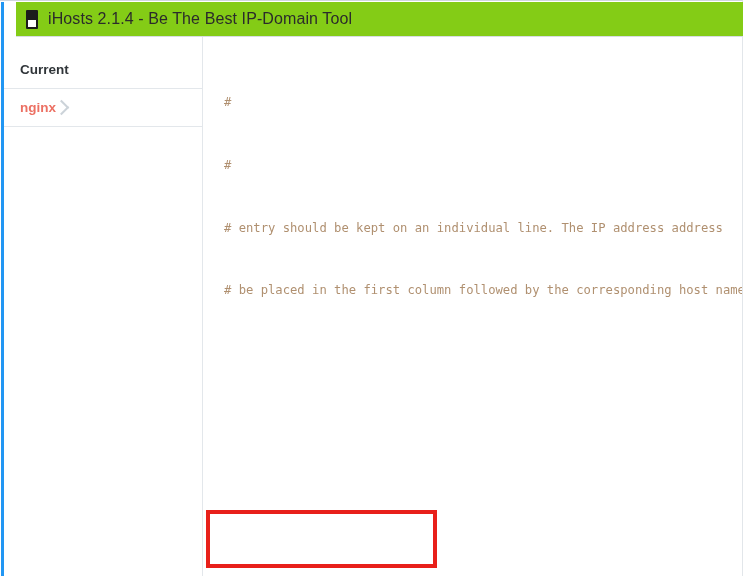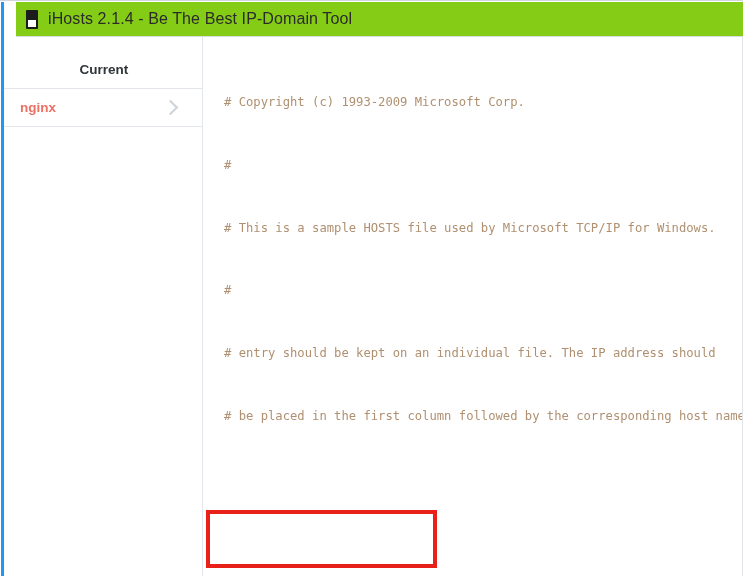--- a/index.html
+++ b/index.html
@@ -94,28 +94,27 @@
   }
   .side-item {
     height: 37px;
     display: flex;
     align-items: center;
     padding: 0 14px 0 16px;
     font-size: 13.5px;
     color: #444a50;
     box-sizing: border-box;
     position: relative;
-    justify-content: center;
   }
   .side-item.first { margin-top: 14px; }
   .side-item.bold { font-weight: bold; color: #303539; }
   .side-item.accent {
     color: #ec7063;
     font-weight: bold;
-    justify-content: space-between;
+    justify-content: flex-start;
   }
   .side-item .label { white-space: nowrap; }
   .chevron-right {
     width: 9px;
     height: 9px;
     border-top: 2px solid #ccd3d9;
     border-right: 2px solid #ccd3d9;
     transform: rotate(45deg);
     margin-right: 12px;
   }
@@ -187,25 +186,23 @@
       <div class="side-divider"></div>
       <div class="side-item accent">
         <span class="label">nginx</span>
         <span class="chevron-right"></span>
       </div>
       <div class="side-rest"></div>
     </div>
 
     <div class="editor">
       <div class="code">
-        <div class="line comment"># Copyright (c) 1993-2009 Microsoft Corp.</div>
         <div class="line comment">#</div>
-        <div class="line comment"># This is a sample HOSTS file used by Microsoft TCP/IP for Windows.</div>
         <div class="line comment">#</div>
-        <div class="line comment"># entry should be kept on an individual file. The IP address should</div>
+        <div class="line comment"># entry should be kept on an individual line. The IP address address</div>
         <div class="line comment"># be placed in the first column followed by the corresponding host name.</div>
         
         
         
         
         
         
         
         
         

